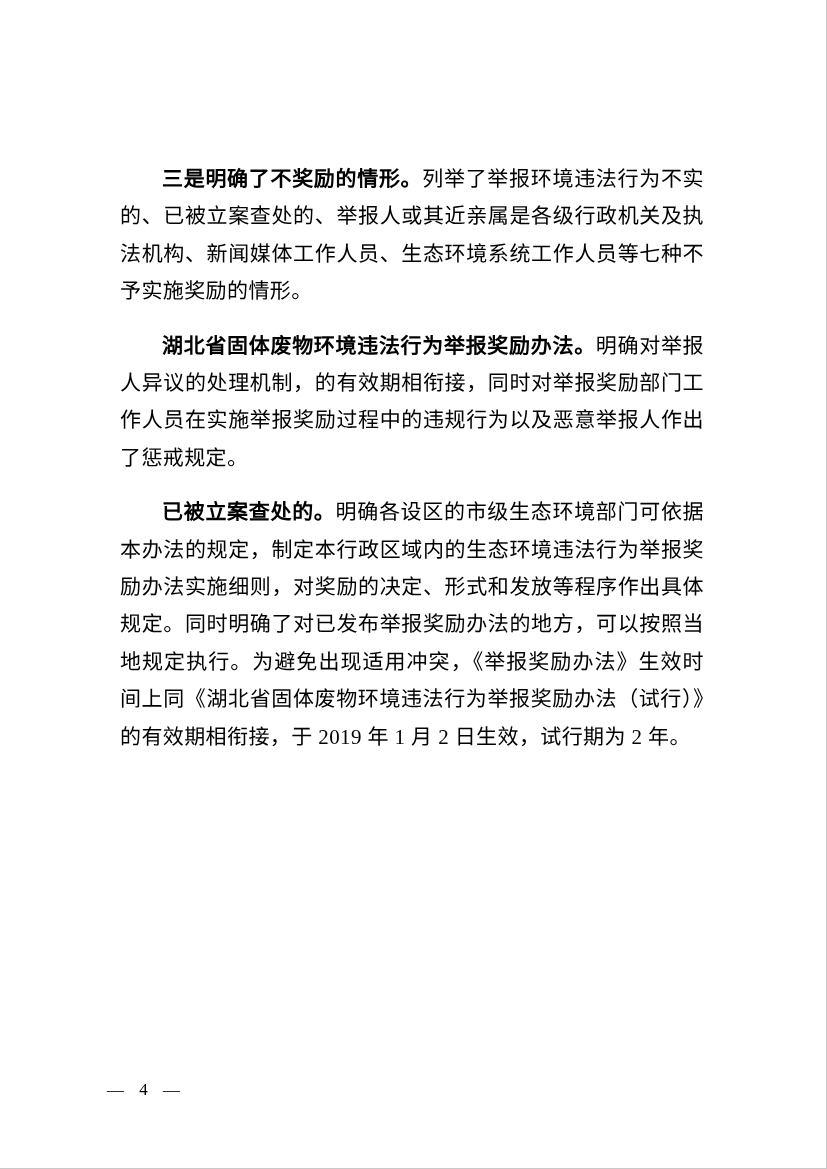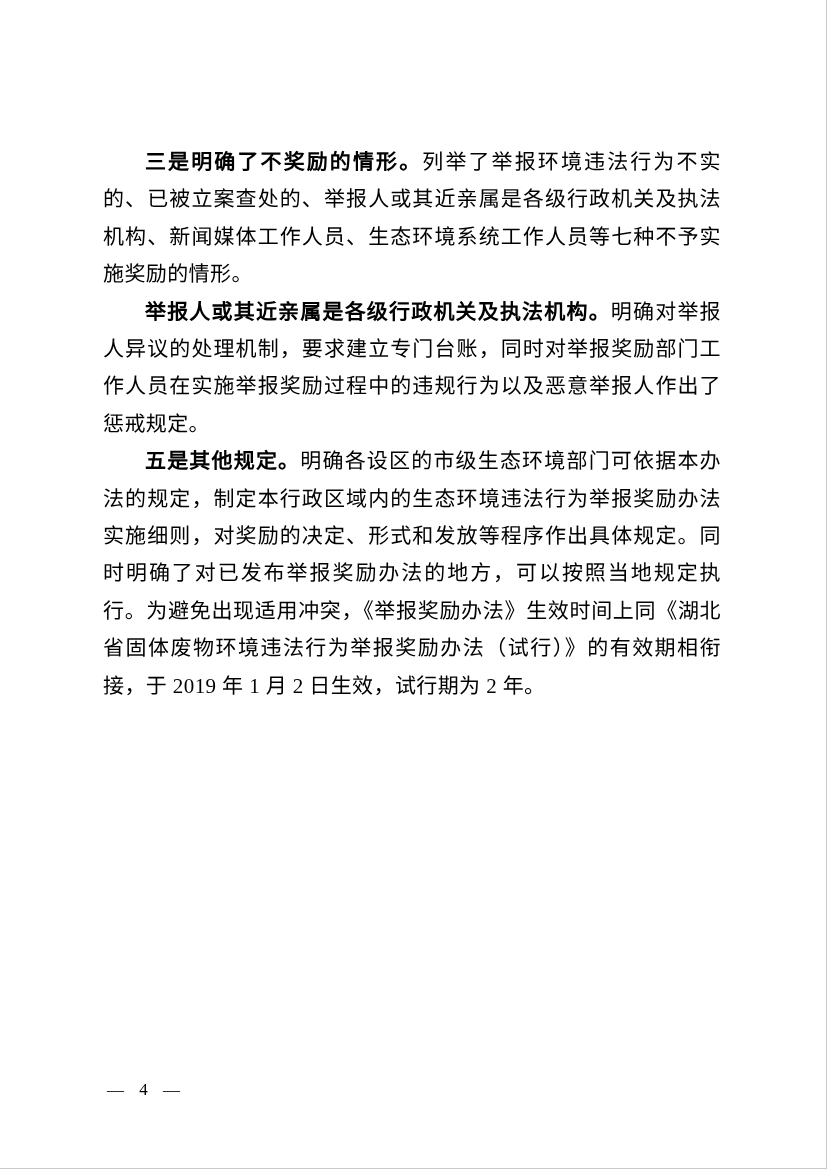--- a/index.html
+++ b/index.html
@@ -24,21 +24,21 @@
     left: 103px;
     top: 144px;
     width: 618px;
     font-size: 21px;
     line-height: 37.4px;
     text-align: justify;
     text-justify: inter-ideograph;
     letter-spacing: 0.4px;
   }
   .content p {
-    margin: 0;
+    margin: 17px;
     padding: 0;
     text-indent: 2em;
   }
   .para-lead {
     font-weight: bold;
   }
   .para-body {
     font-weight: normal;
   }
   .footer {
@@ -57,25 +57,25 @@
 
 <div class="page">
 
   <div class="content">
 
     <p>
       <span class="para-lead">三是明确了不奖励的情形。</span><span class="para-body">列举了举报环境违法行为不实的、已被立案查处的、举报人或其近亲属是各级行政机关及执法机构、新闻媒体工作人员、生态环境系统工作人员等七种不予实施奖励的情形。</span>
     </p>
 
     <p>
-      <span class="para-lead">举报人或其近亲属是各级行政机关及执法机构。</span><span class="para-body">明确对举报人异议的处理机制，要求建立专门台账，同时对举报奖励部门工作人员在实施举报奖励过程中的违规行为以及恶意举报人作出了惩戒规定。</span>
+      <span class="para-lead">湖北省固体废物环境违法行为举报奖励办法。</span><span class="para-body">明确对举报人异议的处理机制，的有效期相衔接，同时对举报奖励部门工作人员在实施举报奖励过程中的违规行为以及恶意举报人作出了惩戒规定。</span>
     </p>
 
     <p>
-      <span class="para-lead">五是其他规定。</span><span class="para-body">明确各设区的市级生态环境部门可依据本办法的规定，制定本行政区域内的生态环境违法行为举报奖励办法实施细则，对奖励的决定、形式和发放等程序作出具体规定。同时明确了对已发布举报奖励办法的地方，可以按照当地规定执行。为避免出现适用冲突，《举报奖励办法》生效时间上同《湖北省固体废物环境违法行为举报奖励办法（试行）》的有效期相衔接，于 2019 年 1 月 2 日生效，试行期为 2 年。</span>
+      <span class="para-lead">已被立案查处的。</span><span class="para-body">明确各设区的市级生态环境部门可依据本办法的规定，制定本行政区域内的生态环境违法行为举报奖励办法实施细则，对奖励的决定、形式和发放等程序作出具体规定。同时明确了对已发布举报奖励办法的地方，可以按照当地规定执行。为避免出现适用冲突，《举报奖励办法》生效时间上同《湖北省固体废物环境违法行为举报奖励办法（试行）》的有效期相衔接，于 2019 年 1 月 2 日生效，试行期为 2 年。</span>
     </p>
 
   </div>
 
   <div class="footer">
     <span>— 4 —</span>
   </div>
 
 </div>
 

